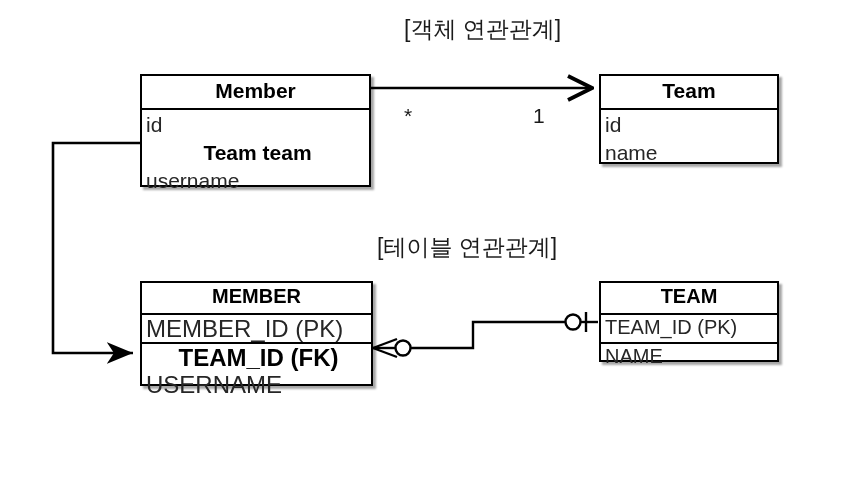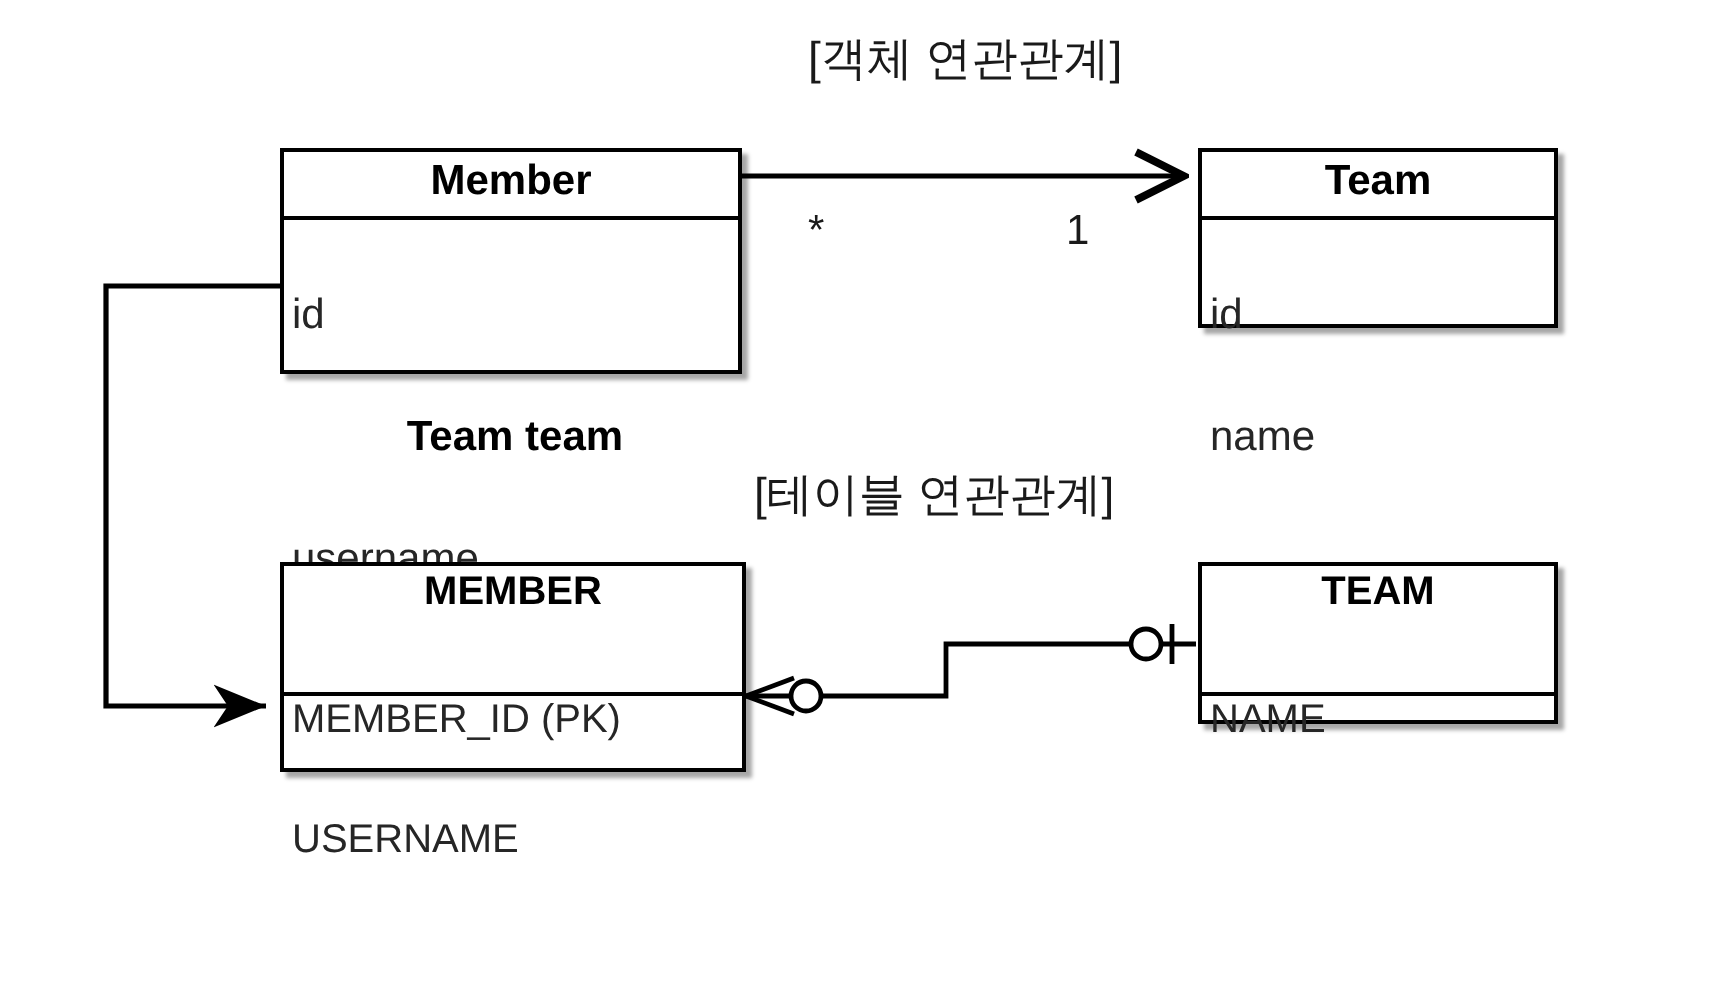--- a/index.html
+++ b/index.html
@@ -34,21 +34,20 @@
     line-height: 1;
     white-space: nowrap;
     overflow: hidden;
   }
   .box .row {
     color: #262626;
     line-height: 1;
     white-space: nowrap;
     overflow: hidden;
     padding-left: 4px;
-    margin-top: 33px;
   }
   .box .row.bold {
     font-weight: bold;
     color: #000000;
     text-align: center;
   }
   .sep {
     border-top: 2px solid #000000;
   }
 
@@ -86,21 +85,21 @@
     left: 140px;
     top: 281px;
     width: 233px;
     height: 105px;
   }
   #member-table .hdr {
     font-size: 20px;
     height: 27px;
     padding-top: 3px;
   }
-  #member-table .row { font-size: 20px; height: 25px; padding-top: 2px; }
+  #member-table .row { font-size: 24px; height: 25px; padding-top: 2px; }
 
   #team-table {
     left: 599px;
     top: 281px;
     width: 180px;
     height: 81px;
   }
   #team-table .hdr {
     font-size: 20px;
     height: 27px;
@@ -217,21 +216,23 @@
     <div class="hdr">Team</div>
     <div class="body sep">
       <div class="row">id</div>
       <div class="row">name</div>
     </div>
   </div>
 
   <div class="box" id="member-table">
     <div class="hdr">MEMBER</div>
     <div class="row sep">MEMBER_ID (PK)</div>
+    <div class="row bold sep">TEAM_ID (FK)</div>
     <div class="row">USERNAME</div>
   </div>
 
   <div class="box" id="team-table">
     <div class="hdr">TEAM</div>
+    <div class="row sep">TEAM_ID (PK)</div>
     <div class="row sep">NAME</div>
   </div>
 
 </div>
 
 </body></html>

